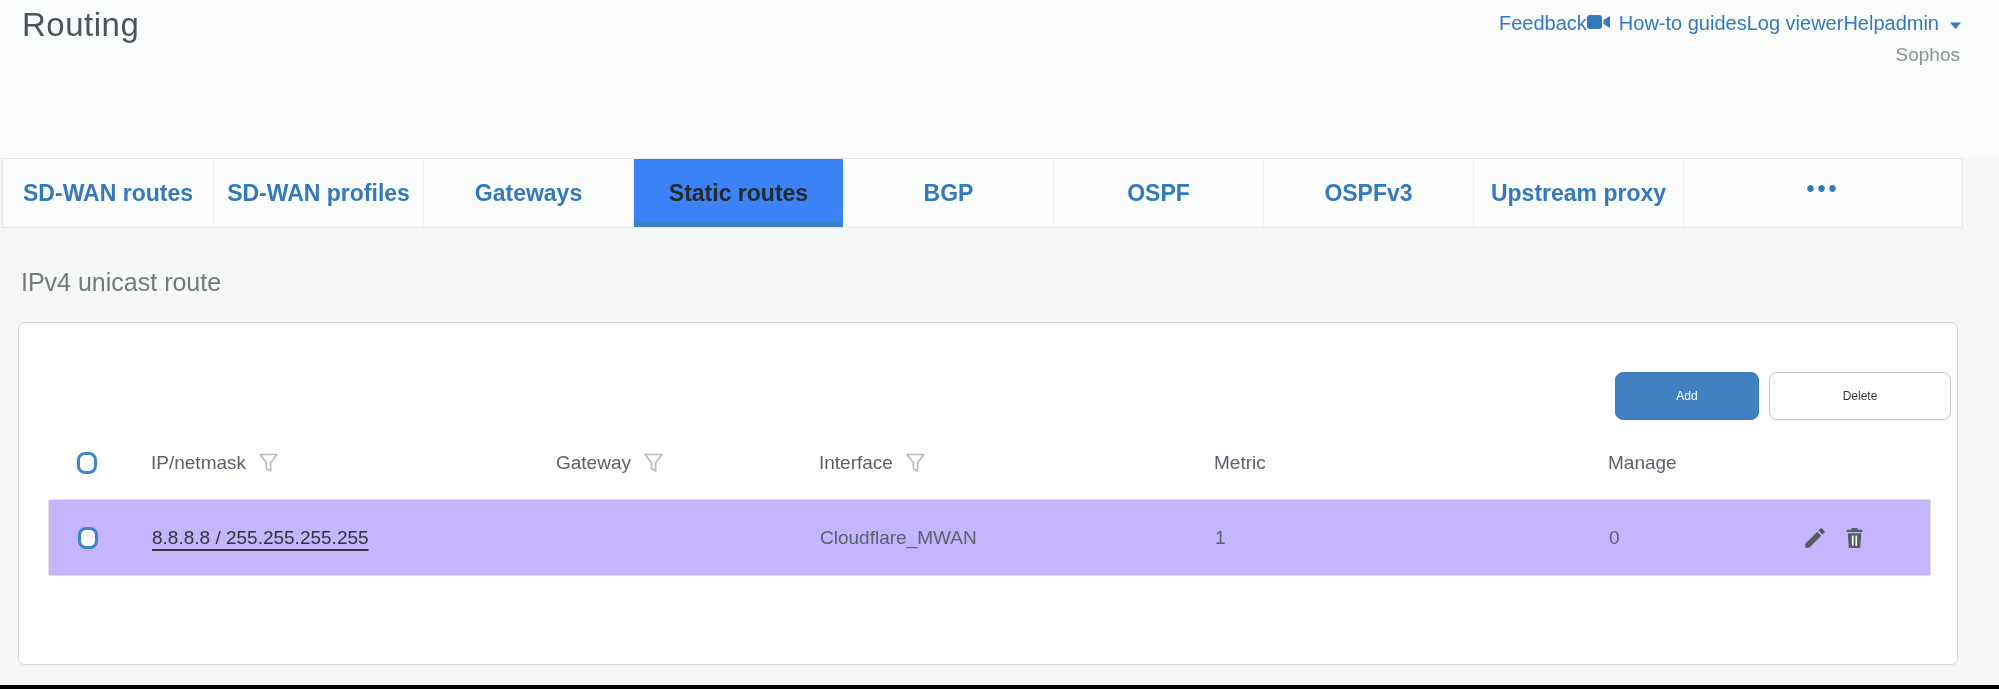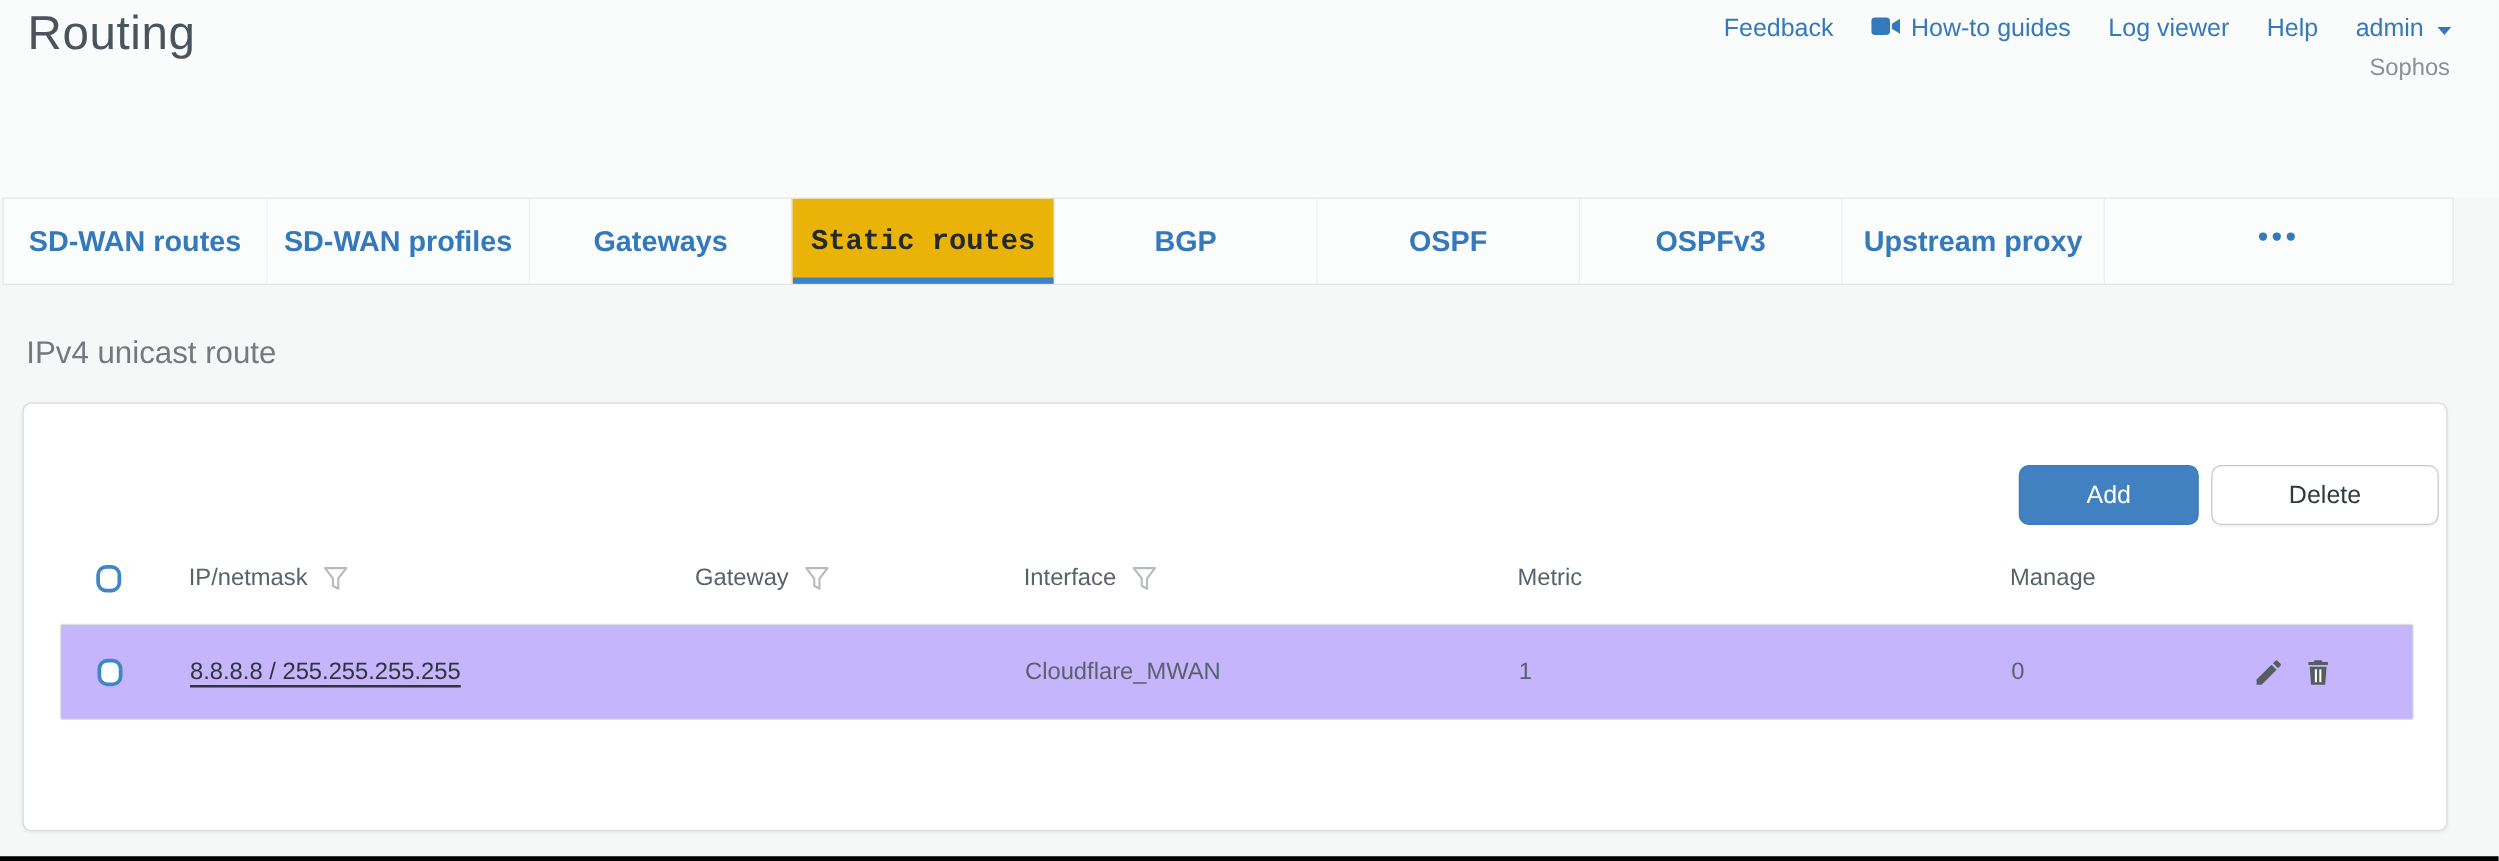--- a/index.html
+++ b/index.html
@@ -9,25 +9,25 @@
     background:#f6f7f7;
     position:relative;
     overflow:hidden;
     color:#59626a;
   }
   .top-zone{ position:absolute; left:0; top:0; width:1999px; height:158px; background:#fafbfb; }
 
   
   .page-title{
     position:absolute; left:22px; top:6px;
-    font-size:38px; font-weight:400; color:#4b545c; letter-spacing:.5px;
+    font-size:33px; font-weight:400; color:#4b545c; letter-spacing:.5px;
   }
   .top-nav{
     position:absolute; right:37px; top:12px;
-    display:flex; align-items:center; gap:30px;
+    display:flex; align-items:center; 
     font-size:20px; font-weight:500; color:#3379bb;
   }
   .top-nav a{ color:#3379bb; text-decoration:none; cursor:pointer; display:flex; align-items:center; gap:8px; }
   .org-name{
     position:absolute; right:39px; top:44px;
     font-size:19px; color:#8b9095; font-weight:400;
   }
   .caret{ display:inline-block; margin-left:2px; }
 
   
@@ -36,40 +36,39 @@
     background:#fbfcfc; border:1px solid #e5e6e7;
     display:flex; align-items:stretch;
   }
   .tab{
     width:210px; display:flex; align-items:center; justify-content:center;
     font-size:23px; font-weight:700; color:#3379bb; cursor:pointer;
     border-left:1px solid #efefef; position:relative; background:transparent;
   }
   .tab:first-child{ border-left:none; }
   .tab.active{
-    background:#eab308; color:#24292d;
+    background:#3b82f6; color:#24292d;
     box-shadow:inset 0 -5px 0 0 #3c83c6;
-    font-family:Liberation Mono, monospace;
   }
   .tab.more{ width:auto; flex:1; font-size:23px; letter-spacing:3px; font-weight:700; padding-bottom:8px; }
 
   
   .section-heading{
     position:absolute; left:21px; top:268px;
     font-size:25px; font-weight:400; color:#75797d;
   }
   .card{
     position:absolute; left:18px; top:322px; width:1940px; height:343px;
     background:#ffffff; border:1px solid #d9dadb; border-radius:7px;
     box-shadow:0 1px 3px rgba(0,0,0,.05);
   }
 
   
   .btn{ position:absolute; top:49px; height:48px; border-radius:8px;
-    font-family:"Liberation Sans", sans-serif; font-size:20px; cursor:pointer;
+    font-family:"Liberation Sans", sans-serif; font-size:12px; cursor:pointer;
     display:flex; align-items:center; justify-content:center; }
   .btn-add{ left:1596px; width:144px; background:#4181c2; border:1px solid #3c7ab8; color:#ffffff; font-weight:500; }
   .btn-delete{ left:1750px; width:182px; background:#ffffff; border:1px solid #c7c9ca; color:#33383c;
     box-shadow:0 1px 2px rgba(0,0,0,.06); font-weight:400; }
 
   
   .table-wrap{ position:absolute; left:29px; top:112px; width:1883px; }
   .grid-row{
     display:grid;
     grid-template-columns:103px 405px 263px 395px 394px 173px 1fr;

